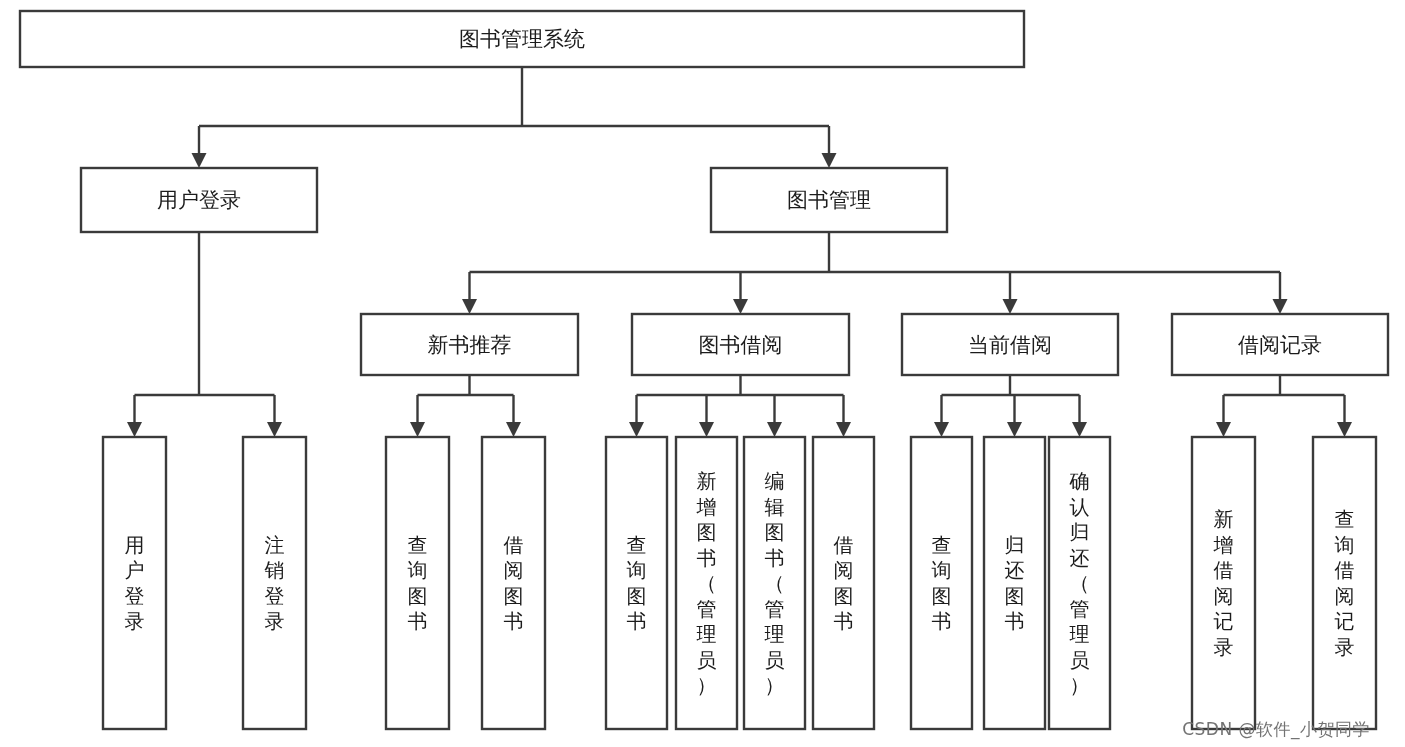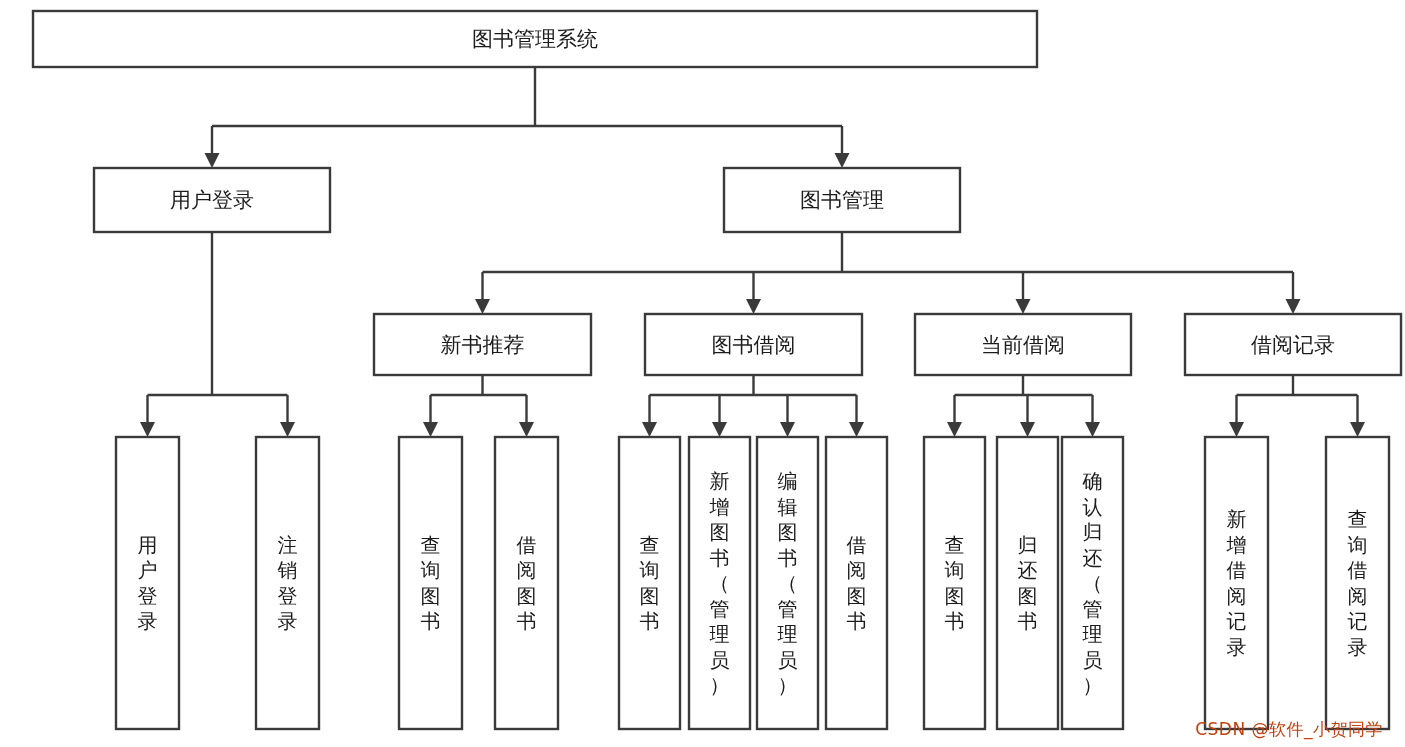--- a/index.html
+++ b/index.html
@@ -11,21 +11,20 @@
     width: 1405px;
     height: 747px;
     font-family: "DejaVu Sans", "Liberation Sans", sans-serif;
     overflow: hidden;
   }
   #diagram-root {
     position: relative;
     width: 1384px;
     height: 747px;
     background: #ffffff;
-    margin-left: 13px;
   }
   svg#tree-svg {
     position: absolute;
     left: 0;
     top: 0;
     width: 1405px;
     height: 747px;
   }
   .node-box {
     fill: #ffffff;
@@ -54,21 +53,21 @@
     font-size: 20px;
     fill: #1c1c1c;
     text-anchor: middle;
   }
   .watermark {
     position: absolute;
     right: 14px;
     bottom: 6px;
     font-family: "DejaVu Sans", "Liberation Sans", sans-serif;
     font-size: 17px;
-    color: #c2410c;
+    color: #737373;
     letter-spacing: 0.5px;
     white-space: nowrap;
     pointer-events: none;
   }
 </style>
 </head>
 <body>
 
 <div id="diagram-root">
   <svg id="tree-svg" viewBox="0 0 1405 747">

